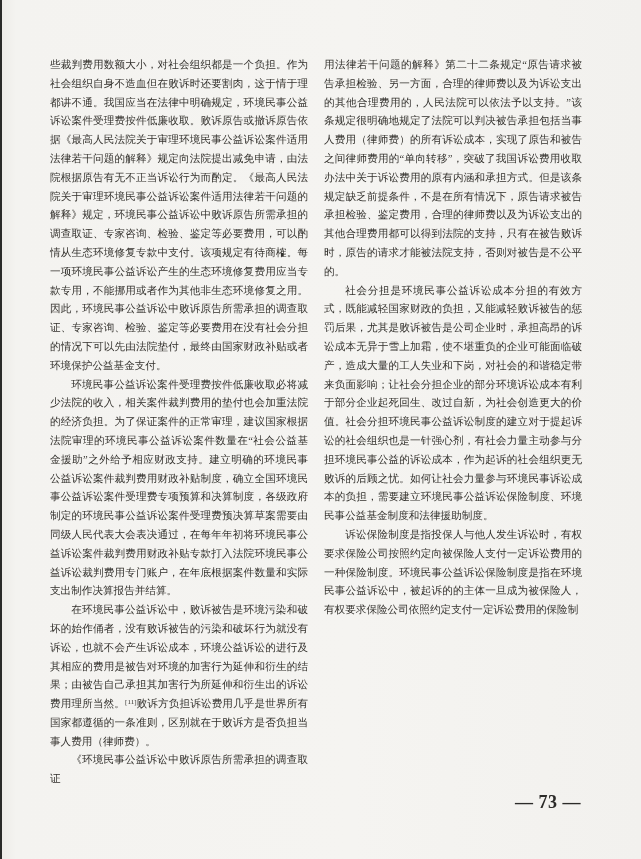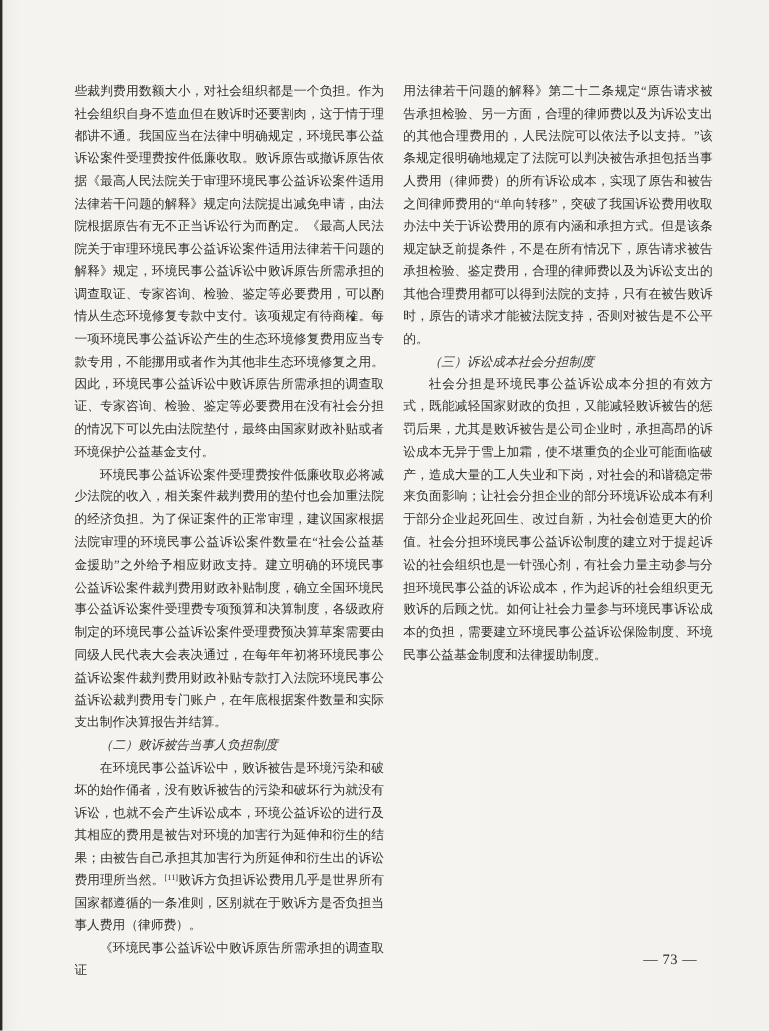--- a/index.html
+++ b/index.html
@@ -17,25 +17,24 @@
     background: linear-gradient(90deg, #edebe7 0%, #f4f3f0 2.5%, #f5f4f1 55%, #f2f1ee 100%);
   }
   .binding-edge {
     position: absolute;
     left: 0; top: 0;
     width: 2px; height: 100%;
     background: #2a2a28;
   }
   .columns {
     position: absolute;
-    left: 62px;
+    left: 50px;
     top: 56px;
     display: flex;
     gap: 16px;
-    margin-top: 12px;
   }
   .col { width: 258px; }
   p.para {
     margin: 0;
     font-size: 10.6px;
     line-height: 18.8px;
     color: #33312d;
     text-align: justify;
     letter-spacing: 0;
   }
@@ -46,39 +45,38 @@
   }
   sup.fnref {
     font-size: 7px;
     line-height: 0;
     vertical-align: 3.5px;
   }
   .footer {
     position: absolute;
     top: 792px;
     right: 60px;
-    font-size: 12px;
-    font-weight: 400;
+    font-size: 18px;
+    font-weight: 700;
     color: #2c2b29;
     letter-spacing: 0.5px;
   }
 </style>
 </head>
 <body>
 
 <div class="page">
   <div class="binding-edge"></div>
   <div class="columns">
     <div class="col" id="col-left">
         <p class="para style-body"><span>些裁判费用数额大小，对社会组织都是一个负担。作为社会组织自身不造血但在败诉时还要割肉，这于情于理都讲不通。我国应当在法律中明确规定，环境民事公益诉讼案件受理费按件低廉收取。败诉原告或撤诉原告依据《最高人民法院关于审理环境民事公益诉讼案件适用法律若干问题的解释》规定向法院提出减免申请，由法院根据原告有无不正当诉讼行为而酌定。《最高人民法院关于审理环境民事公益诉讼案件适用法律若干问题的解释》规定，环境民事公益诉讼中败诉原告所需承担的调查取证、专家咨询、检验、鉴定等必要费用，可以酌情从生态环境修复专款中支付。该项规定有待商榷。每一项环境民事公益诉讼产生的生态环境修复费用应当专款专用，不能挪用或者作为其他非生态环境修复之用。因此，环境民事公益诉讼中败诉原告所需承担的调查取证、专家咨询、检验、鉴定等必要费用在没有社会分担的情况下可以先由法院垫付，最终由国家财政补贴或者环境保护公益基金支付。</span></p>
         <p class="para style-body indent"><span>环境民事公益诉讼案件受理费按件低廉收取必将减少法院的收入，相关案件裁判费用的垫付也会加重法院的经济负担。为了保证案件的正常审理，建议国家根据法院审理的环境民事公益诉讼案件数量在“社会公益基金援助”之外给予相应财政支持。建立明确的环境民事公益诉讼案件裁判费用财政补贴制度，确立全国环境民事公益诉讼案件受理费专项预算和决算制度，各级政府制定的环境民事公益诉讼案件受理费预决算草案需要由同级人民代表大会表决通过，在每年年初将环境民事公益诉讼案件裁判费用财政补贴专款打入法院环境民事公益诉讼裁判费用专门账户，在年底根据案件数量和实际支出制作决算报告并结算。</span></p>
-        <p class="para style-heading indent"><span>（二）败诉被告当事人负担制度</span></p>
         <p class="para style-body indent"><span>在环境民事公益诉讼中，败诉被告是环境污染和破坏的始作俑者，没有败诉被告的污染和破坏行为就没有诉讼，也就不会产生诉讼成本，环境公益诉讼的进行及其相应的费用是被告对环境的加害行为延伸和衍生的结果；由被告自己承担其加害行为所延伸和衍生出的诉讼费用理所当然。</span><sup class="fnref">[11]</sup><span>败诉方负担诉讼费用几乎是世界所有国家都遵循的一条准则，区别就在于败诉方是否负担当事人费用（律师费）。</span></p>
         <p class="para style-body indent"><span>《环境民事公益诉讼中败诉原告所需承担的调查取证</span></p>
       </div>
     <div class="col" id="col-right">
         <p class="para style-body"><span>用法律若干问题的解释》第二十二条规定“原告请求被告承担检验、另一方面，合理的律师费以及为诉讼支出的其他合理费用的，人民法院可以依法予以支持。”该条规定很明确地规定了法院可以判决被告承担包括当事人费用（律师费）的所有诉讼成本，实现了原告和被告之间律师费用的“单向转移”，突破了我国诉讼费用收取办法中关于诉讼费用的原有内涵和承担方式。但是该条规定缺乏前提条件，不是在所有情况下，原告请求被告承担检验、鉴定费用，合理的律师费以及为诉讼支出的其他合理费用都可以得到法院的支持，只有在被告败诉时，原告的请求才能被法院支持，否则对被告是不公平的。</span></p>
-        <p class="para style-heading indent"><span>（三）诉讼成本社会分担制度</span></p>
         <p class="para style-body indent"><span>社会分担是环境民事公益诉讼成本分担的有效方式，既能减轻国家财政的负担，又能减轻败诉被告的惩罚后果，尤其是败诉被告是公司企业时，承担高昂的诉讼成本无异于雪上加霜，使不堪重负的企业可能面临破产，造成大量的工人失业和下岗，对社会的和谐稳定带来负面影响；让社会分担企业的部分环境诉讼成本有利于部分企业起死回生、改过自新，为社会创造更大的价值。社会分担环境民事公益诉讼制度的建立对于提起诉讼的社会组织也是一针强心剂，有社会力量主动参与分担环境民事公益的诉讼成本，作为起诉的社会组织更无败诉的后顾之忧。如何让社会力量参与环境民事诉讼成本的负担，需要建立环境民事公益诉讼保险制度、环境民事公益基金制度和法律援助制度。</span></p>
+        <p class="para style-body indent"><span>诉讼保险制度是指投保人与他人发生诉讼时，有权要求保险公司按照约定向被保险人支付一定诉讼费用的一种保险制度。环境民事公益诉讼保险制度是指在环境民事公益诉讼中，被起诉的的主体一旦成为被保险人，有权要求保险公司依照约定支付一定诉讼费用的保险制</span></p>
       </div>
   </div>
   <div class="footer">— 73 —</div>
 </div>
 
 </body></html>

